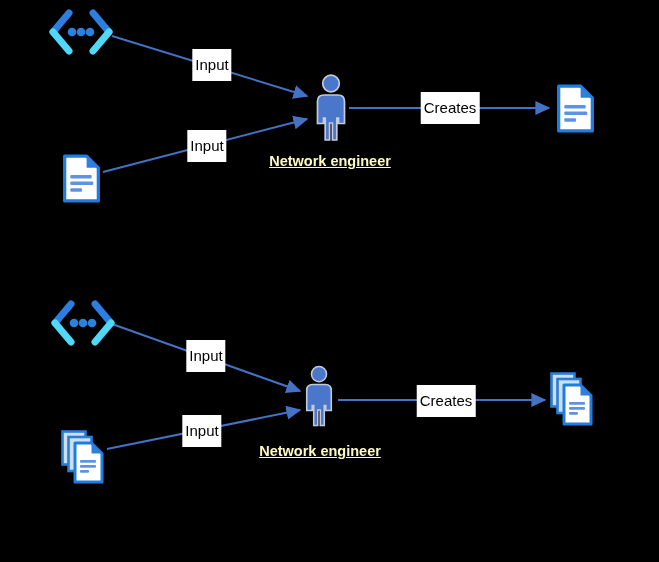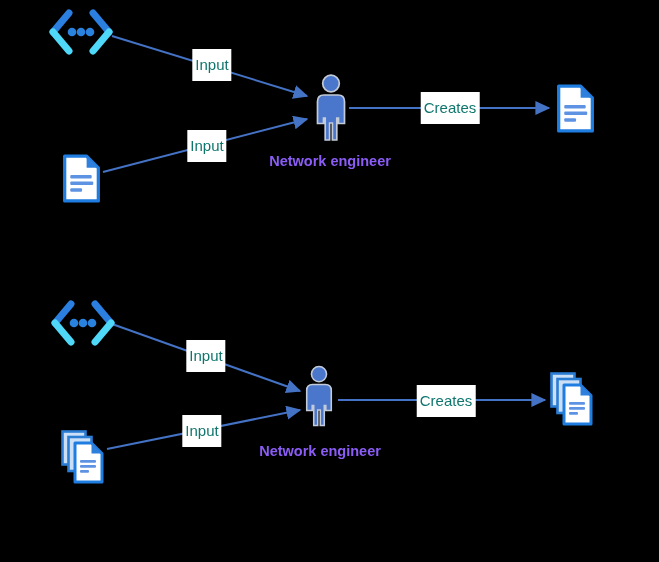--- a/index.html
+++ b/index.html
@@ -4,27 +4,27 @@
 <style>
   html,body { margin:0; padding:0; background:#000; }
   .canvas {
     position:relative; width:659px; height:562px; background:#000000;
     overflow:hidden; font-family:"Liberation Sans", sans-serif;
   }
   .layer { position:absolute; left:0; top:0; }
   .icon { position:absolute; }
   .edge-label {
     position:absolute; transform:translate(-50%,-50%);
-    background:#FFFFFF; color:#0f766e;
+    background:#FFFFFF; color:#000000;
     font-size:15px; line-height:18px; padding:7px 3px;
     white-space:nowrap;
   }
   .actor-label {
     position:absolute; transform:translate(-50%,-50%);
-    color:#8b5cf6; font-size:14.5px; font-weight:bold; white-space:nowrap;
+    color:#fef9c3; font-size:14.5px; font-weight:bold; white-space:nowrap;text-decoration:underline;
   }
 </style>
 </head>
 <body>
 
 <div class="canvas">
 
   <svg class="layer" width="659" height="562">
     <defs>
       <marker id="arrow" markerWidth="9" markerHeight="8" refX="6.8" refY="3.5" orient="auto" markerUnits="strokeWidth">

